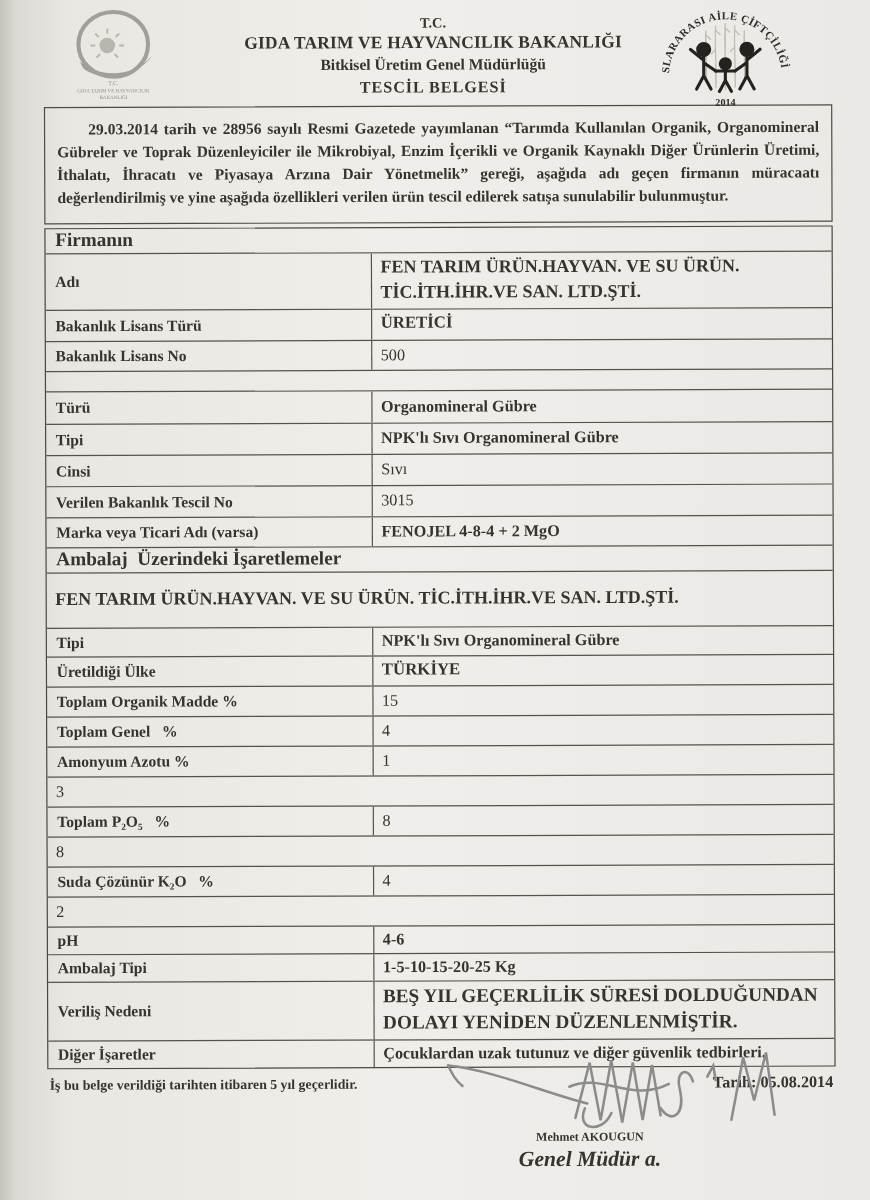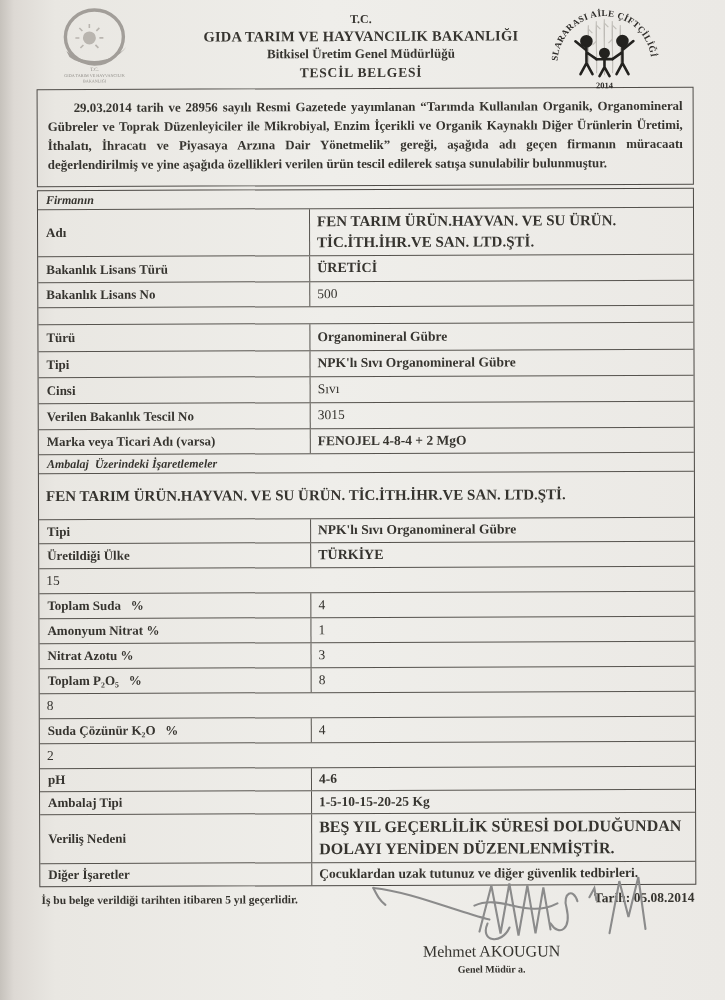--- a/index.html
+++ b/index.html
@@ -35,40 +35,40 @@
   .trow:last-child{border-bottom:none;}
   .tlabel{
     width:272px;box-sizing:border-box;border-right:1px solid #56534e;
     display:flex;align-items:center;padding:2px 6px 2px 8px;
     font-size:13px;font-weight:bold;white-space:pre-wrap;
   }
   .tvalue{
     flex:1;display:flex;align-items:center;padding:2px 8px 2px 7px;
     font-size:13.5px;font-weight:bold;line-height:1.35;
   }
-  .sect-label{display:flex;align-items:center;padding:1px 6px 1px 8px;font-size:12px;font-weight:bold;white-space:pre-wrap;font-style:italic;}
+  .sect-label{display:flex;align-items:center;padding:1px 6px 1px 8px;font-size:16px;font-weight:bold;white-space:pre-wrap;}
   .v-normal{font-weight:normal;}
   .v-company{font-size:15px;line-height:1.4;}
   .v-caps{font-size:14px;}
   .v-note{font-size:16px;line-height:1.35;}
   .h17{min-height:17px;} .h19{min-height:19px;} .h21{min-height:21px;} .h22{min-height:22px;}
   .h24{min-height:24px;} .h25{min-height:25px;} .h26{min-height:26px;} .h27{min-height:27px;}
   .h36{min-height:36px;} .h46{min-height:46px;}
 
   
   .footer-line{display:flex;justify-content:space-between;align-items:baseline;margin:5px 32px 0 40px;}
   .validity-note{font-size:11.5px;font-weight:bold;}
   .date-label{font-size:13.5px;font-weight:bold;}
 
   
   .sig-block{position:absolute;right:55px;top:880px;width:320px;height:115px;text-align:center;}
   .sig-scribble{position:absolute;left:10px;top:-8px;width:300px;height:90px;}
   .sig-text{position:absolute;left:0;right:40px;top:62px;line-height:1.3;}
-  .sig-name{font-size:16px;font-weight:normal;}
-  .sig-title{font-size:10px;font-weight:bold;}
+  .sig-name{font-size:10px;font-weight:bold;}
+  .sig-title{font-size:18px;font-weight:bold;font-style:italic;}
 </style>
 </head>
 <body>
 
 <div class="sheet">
 
   <div class="header">
 
     <div class="logo-left">
       <svg width="88" height="80" viewBox="0 0 88 80">
@@ -200,35 +200,35 @@
       <div class="tlabel">Tipi</div>
       <div class="tvalue">NPK'lı Sıvı Organomineral Gübre</div>
     </div>
 
     <div class="trow h25">
       <div class="tlabel">Üretildiği Ülke</div>
       <div class="tvalue v-caps">TÜRKİYE</div>
     </div>
 
     <div class="trow h25">
+      <div class="tlabel">Toplam Organik Madde %</div>
       <div class="tvalue v-normal">15</div>
     </div>
 
     <div class="trow h25">
-      <div class="tlabel">Toplam Suda   %</div>
+      <div class="tlabel">Toplam Genel   %</div>
       <div class="tvalue v-normal">4</div>
     </div>
 
     <div class="trow h25">
-      <div class="tlabel">Amonyum Nitrat %</div>
+      <div class="tlabel">Amonyum Azotu %</div>
       <div class="tvalue v-normal">1</div>
     </div>
 
     <div class="trow h25">
-      <div class="tlabel">Nitrat Azotu %</div>
       <div class="tvalue v-normal">3</div>
     </div>
 
     <div class="trow h25">
       <div class="tlabel">Toplam P₂O₅   %</div>
       <div class="tvalue v-normal">8</div>
     </div>
 
     <div class="trow h25">
       <div class="tvalue v-normal">8</div>

